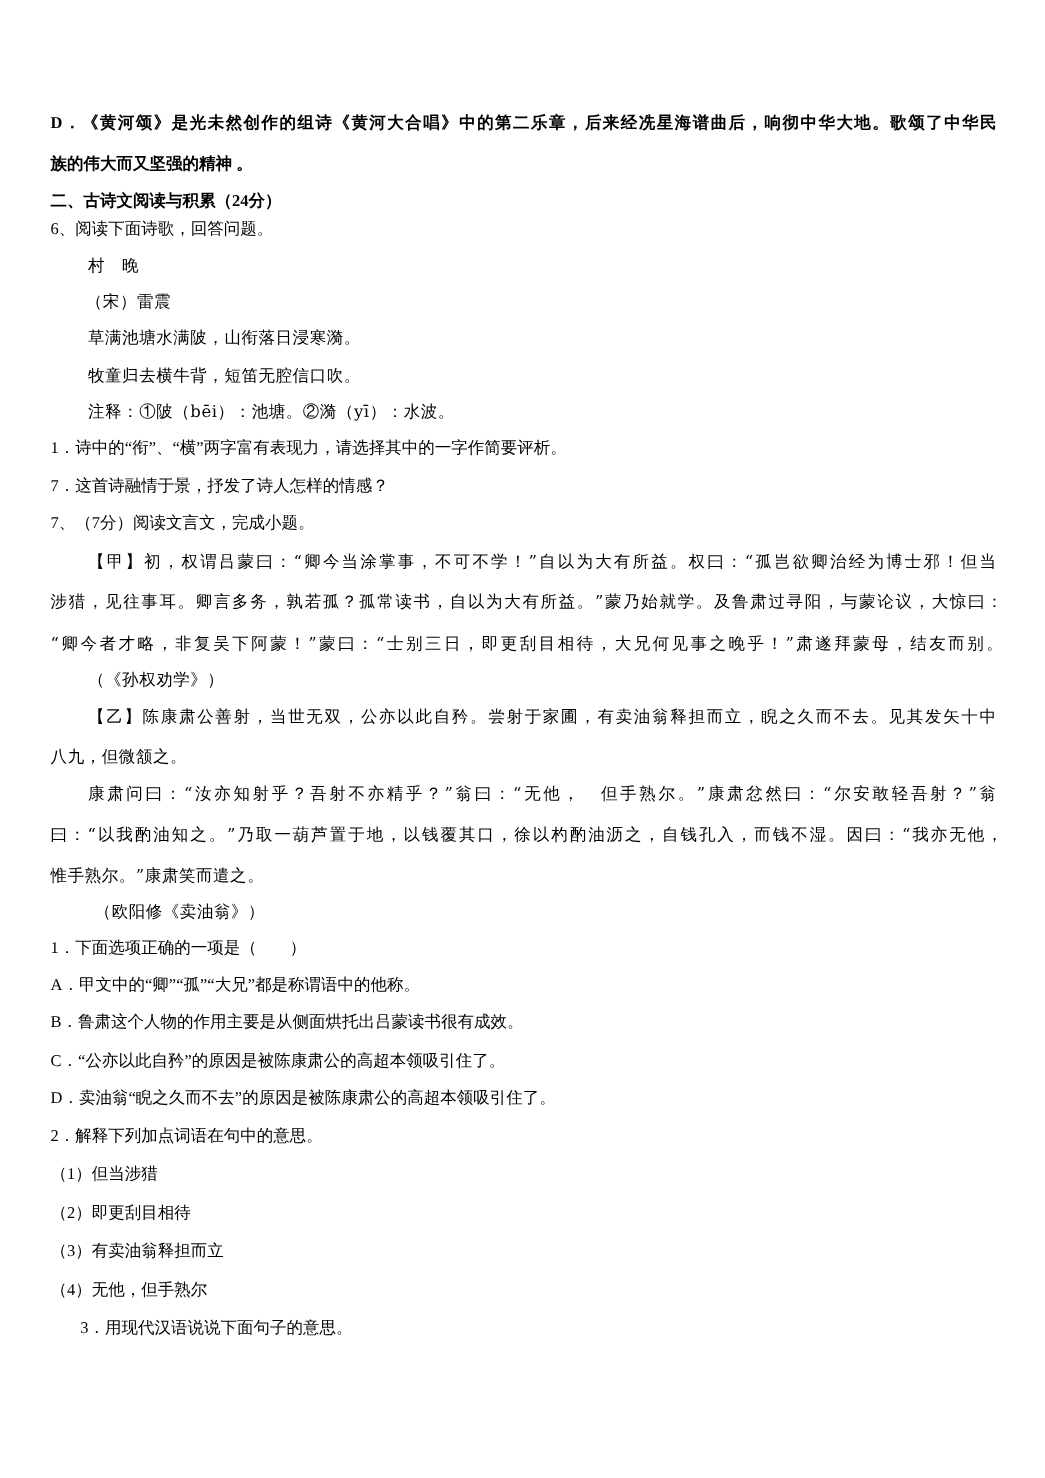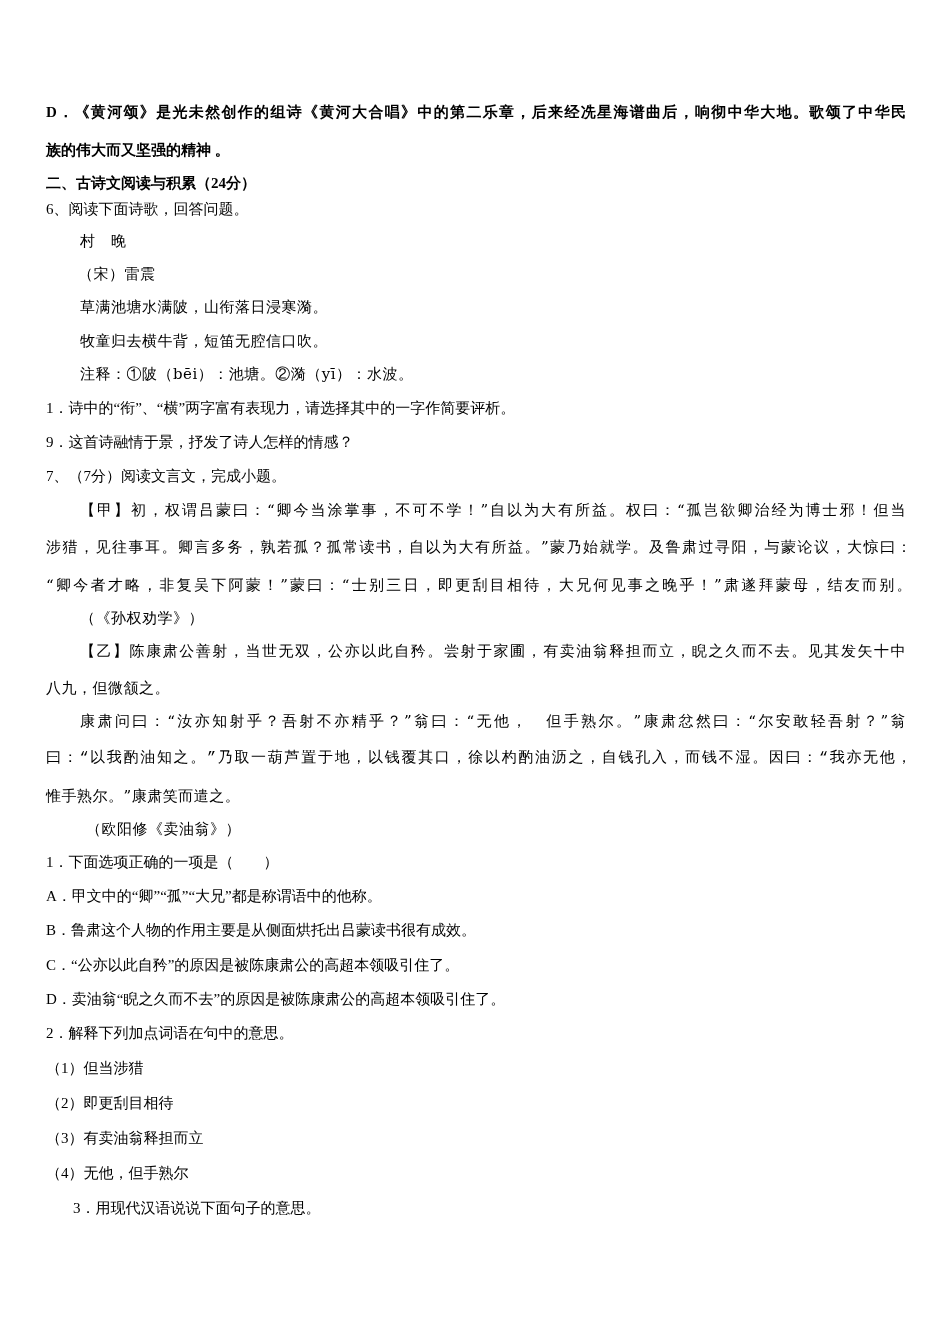--- a/index.html
+++ b/index.html
@@ -21,33 +21,33 @@
   <div class="ln serif bold" style="left:46px; top:173px;">二、古诗文阅读与积累（24分）</div>
 
   <div class="ln serif" style="left:46px; top:199px;">6、阅读下面诗歌，回答问题。</div>
   <div class="ln kai" style="left:80px; top:231px;">村　晚</div>
   <div class="ln kai" style="left:78px; top:264px;">（宋）雷震</div>
   <div class="ln kai" style="left:80px; top:297px;">草满池塘水满陂，山衔落日浸寒漪。</div>
   <div class="ln kai" style="left:80px; top:331px;">牧童归去横牛背，短笛无腔信口吹。</div>
   <div class="ln kai" style="left:80px; top:364px;">注释：①陂（bēi）：池塘。②漪（yī）：水波。</div>
 
   <div class="ln serif" style="left:46px; top:398px;">1．诗中的“衔”、“横”两字富有表现力，请选择其中的一字作简要评析。</div>
-  <div class="ln serif" style="left:46px; top:432px;">9．这首诗融情于景，抒发了诗人怎样的情感？</div>
+  <div class="ln serif" style="left:46px; top:432px;">7．这首诗融情于景，抒发了诗人怎样的情感？</div>
 
   <div class="ln serif" style="left:46px; top:466px;">7、（7分）阅读文言文，完成小题。</div>
 
   <div class="ln kai just" style="left:80px; top:500px; width:826px;">【甲】初，权谓吕蒙曰：“卿今当涂掌事，不可不学！”自以为大有所益。权曰：“孤岂欲卿治经为博士邪！但当</div>
   <div class="ln kai just" style="left:46px; top:537px; width:866px;">涉猎，见往事耳。卿言多务，孰若孤？孤常读书，自以为大有所益。”蒙乃始就学。及鲁肃过寻阳，与蒙论议，大惊曰：</div>
   <div class="ln kai just" style="left:46px; top:575px; width:866px;">“卿今者才略，非复吴下阿蒙！”蒙曰：“士别三日，即更刮目相待，大兄何见事之晚乎！”肃遂拜蒙母，结友而别。</div>
   <div class="ln kai" style="left:80px; top:608px;">（《孙权劝学》）</div>
 
   <div class="ln kai just" style="left:80px; top:641px; width:826px;">【乙】陈康肃公善射，当世无双，公亦以此自矜。尝射于家圃，有卖油翁释担而立，睨之久而不去。见其发矢十中</div>
   <div class="ln kai" style="left:46px; top:678px;">八九，但微颔之。</div>
   <div class="ln kai just" style="left:80px; top:711px; width:826px;">康肃问曰：“汝亦知射乎？吾射不亦精乎？”翁曰：“无他，　但手熟尔。”康肃忿然曰：“尔安敢轻吾射？”翁</div>
-  <div class="ln kai just" style="left:46px; top:749px; width:866px;font-family:Liberation Mono, monospace;">曰：“以我酌油知之。”乃取一葫芦置于地，以钱覆其口，徐以杓酌油沥之，自钱孔入，而钱不湿。因曰：“我亦无他，</div>
+  <div class="ln kai just" style="left:46px; top:749px; width:866px;">曰：“以我酌油知之。”乃取一葫芦置于地，以钱覆其口，徐以杓酌油沥之，自钱孔入，而钱不湿。因曰：“我亦无他，</div>
   <div class="ln kai" style="left:46px; top:786px;">惟手熟尔。”康肃笑而遣之。</div>
   <div class="ln kai" style="left:86px; top:819px;">（欧阳修《卖油翁》）</div>
 
   <div class="ln serif" style="left:46px; top:852px;">1．下面选项正确的一项是（　　）</div>
   <div class="ln serif" style="left:46px; top:886px;">A．甲文中的“卿”“孤”“大兄”都是称谓语中的他称。</div>
   <div class="ln serif" style="left:46px; top:920px;">B．鲁肃这个人物的作用主要是从侧面烘托出吕蒙读书很有成效。</div>
   <div class="ln serif" style="left:46px; top:955px;">C．“公亦以此自矜”的原因是被陈康肃公的高超本领吸引住了。</div>
   <div class="ln serif" style="left:46px; top:989px;">D．卖油翁“睨之久而不去”的原因是被陈康肃公的高超本领吸引住了。</div>
 
   <div class="ln serif" style="left:46px; top:1023px;">2．解释下列加点词语在句中的意思。</div>

